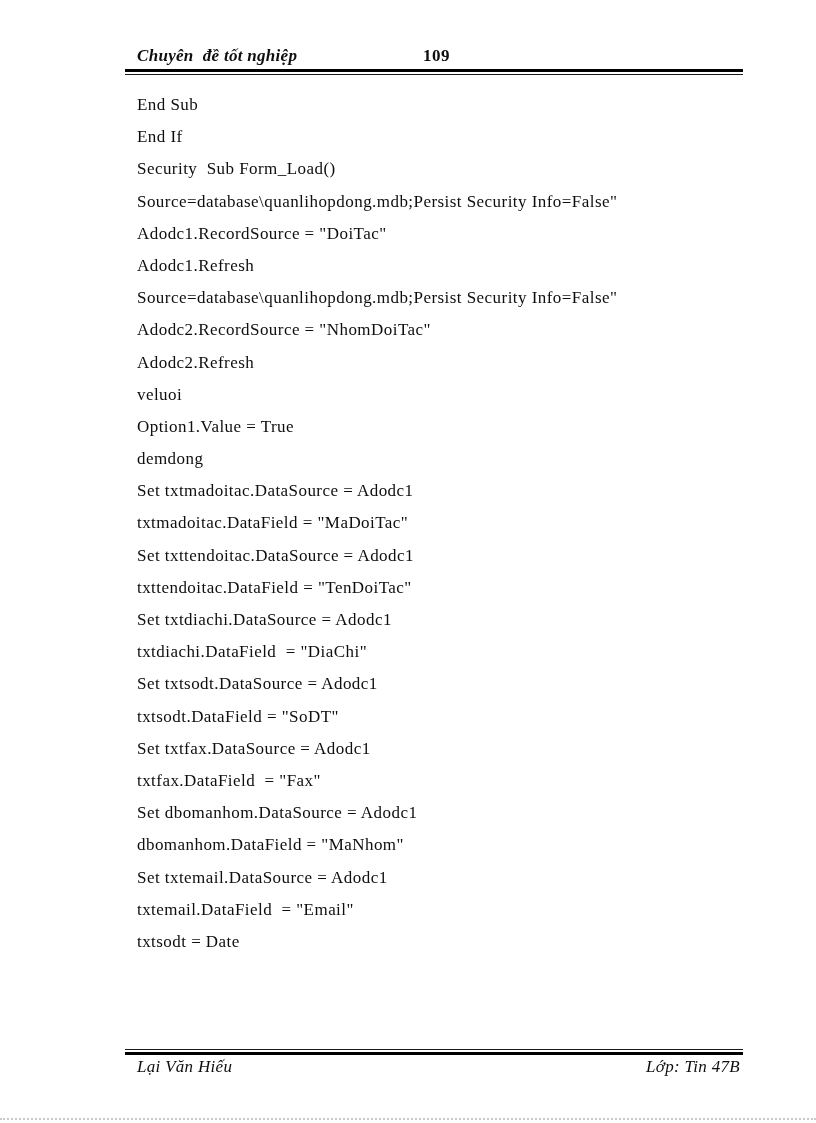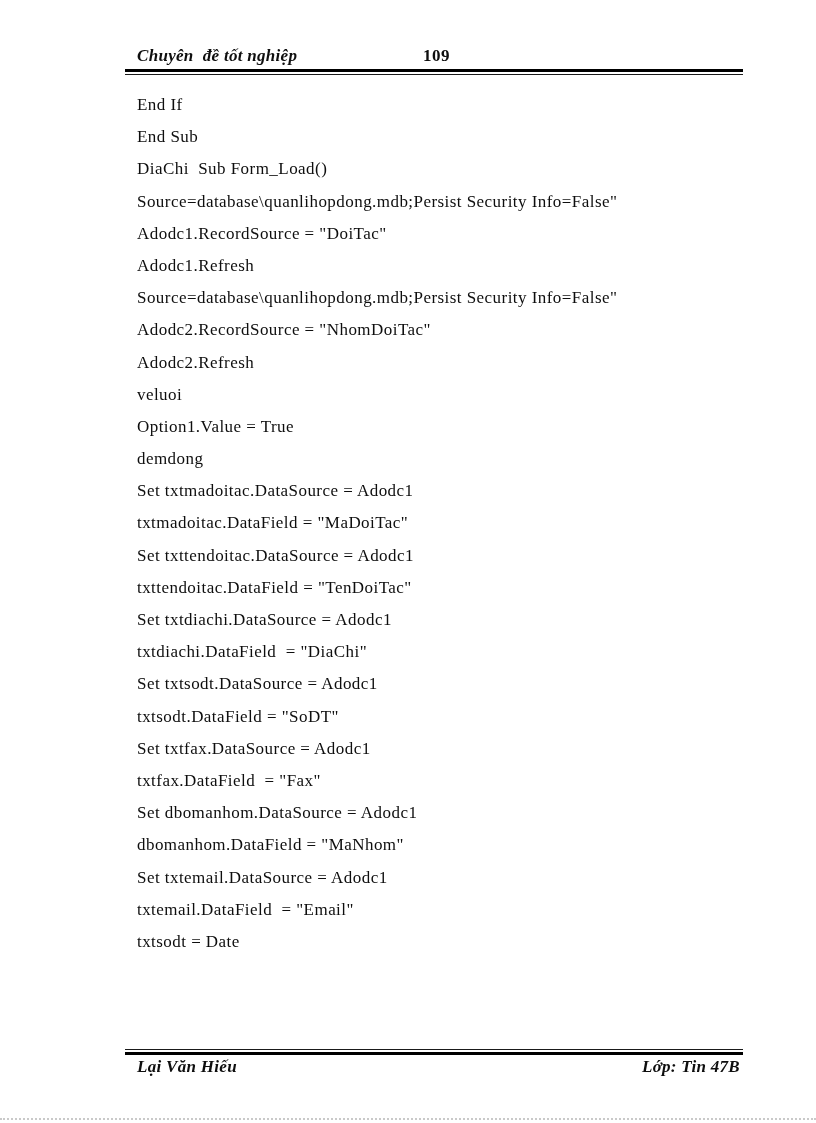--- a/index.html
+++ b/index.html
@@ -77,21 +77,21 @@
   }
   
   .footer {
     position: absolute;
     top: 1057px;
     left: 137px;
     right: 76px;
     display: flex;
     justify-content: space-between;
     font-size: 17px;
-    font-weight: bold;
+    font-weight: normal;
     font-style: italic;
     letter-spacing: 0.3px;
   }
   
   .bottom-dots {
     position: absolute;
     left: 0;
     right: 0;
     bottom: 3px;
     height: 0;
@@ -104,23 +104,23 @@
 <div class="page">
 
   <div class="header">
     <span class="header-title">Chuyên  đề tốt nghiệp</span>
     <span class="header-pagenum">109</span>
   </div>
 
   <div class="rule-header"></div>
 
   <div class="code">
+    <div class="ln">End Sub</div>
     <div class="ln">End If</div>
-    <div class="ln">End Sub</div>
-    <div class="ln">DiaChi  Sub Form_Load()</div>
+    <div class="ln">Security  Sub Form_Load()</div>
     <div class="ln">Source=database\quanlihopdong.mdb;Persist Security Info=False"</div>
     <div class="ln">Adodc1.RecordSource = "DoiTac"</div>
     <div class="ln">Adodc1.Refresh</div>
     <div class="ln">Source=database\quanlihopdong.mdb;Persist Security Info=False"</div>
     <div class="ln">Adodc2.RecordSource = "NhomDoiTac"</div>
     <div class="ln">Adodc2.Refresh</div>
     <div class="ln">veluoi</div>
     <div class="ln">Option1.Value = True</div>
     <div class="ln">demdong</div>
     <div class="ln">Set txtmadoitac.DataSource = Adodc1</div>

